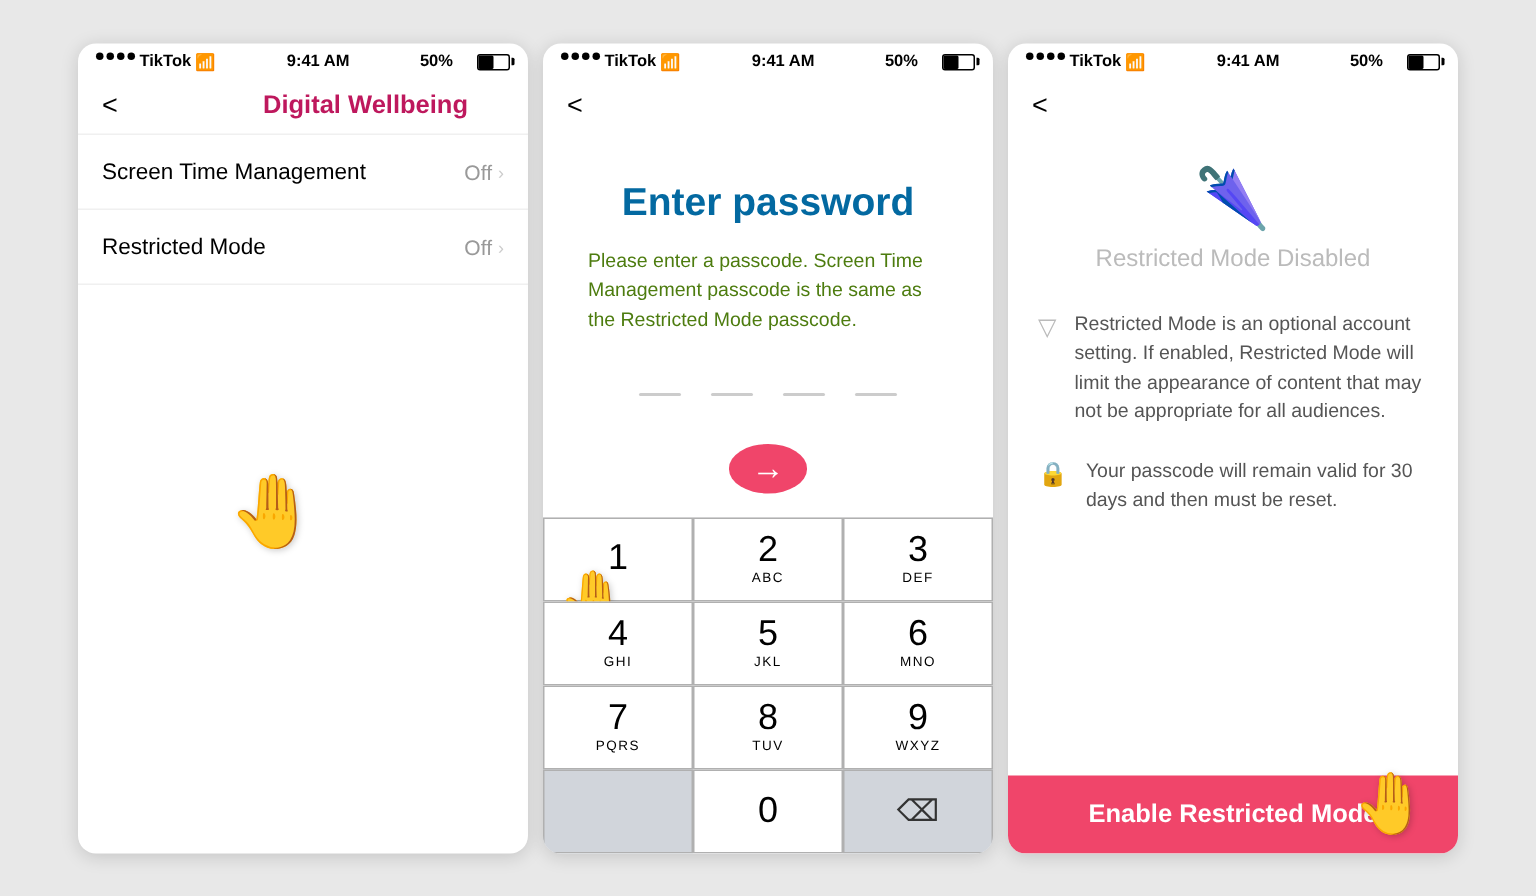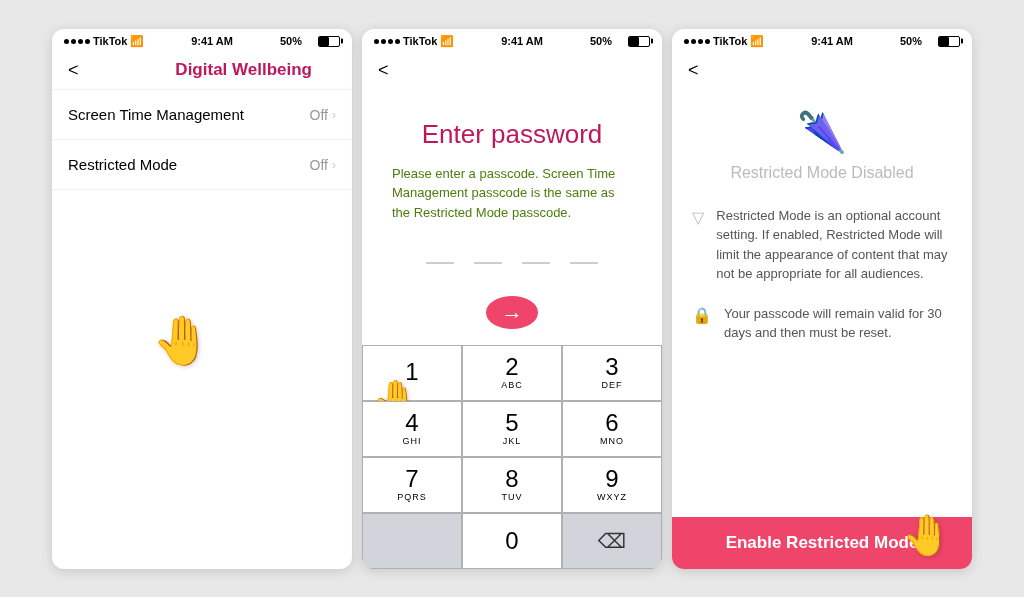--- a/index.html
+++ b/index.html
@@ -37,21 +37,21 @@
     .status-bar {
       display: flex;
       justify-content: space-between;
       align-items: center;
       padding: 6px 12px 4px;
       font-size: 11px;
       font-weight: 600;
       color: #000;
       flex-shrink: 0;
     }
-    .status-left { display: flex; align-items: center; gap: 3px; }
+    .status-left { display: flex; gap: 3px; }
     .status-dots { display: flex; gap: 2px; }
     .status-dot {
       width: 5px; height: 5px;
       background: #000;
       border-radius: 50%;
     }
     .status-tiktok { font-size: 11px; font-weight: 600; }
     .status-wifi { font-size: 11px; }
     .status-right { display: flex; align-items: center; gap: 16px; font-size: 11px; }
     .battery-icon {
@@ -144,22 +144,22 @@
     .screen2-body {
       flex: 1;
       display: flex;
       flex-direction: column;
       align-items: center;
       position: relative;
       overflow: hidden;
     }
     .enter-password-title {
       font-size: 26px;
-      font-weight: 400;
-      color: #be185d;
+      font-weight: 700;
+      color: #0369a1;
       margin: 30px 0 14px;
       text-align: center;
     }
     .enter-password-desc {
       font-size: 13px;
       color: #4d7c0f;
       padding: 0 30px;
       line-height: 1.5;
       margin-bottom: 24px;
     }

